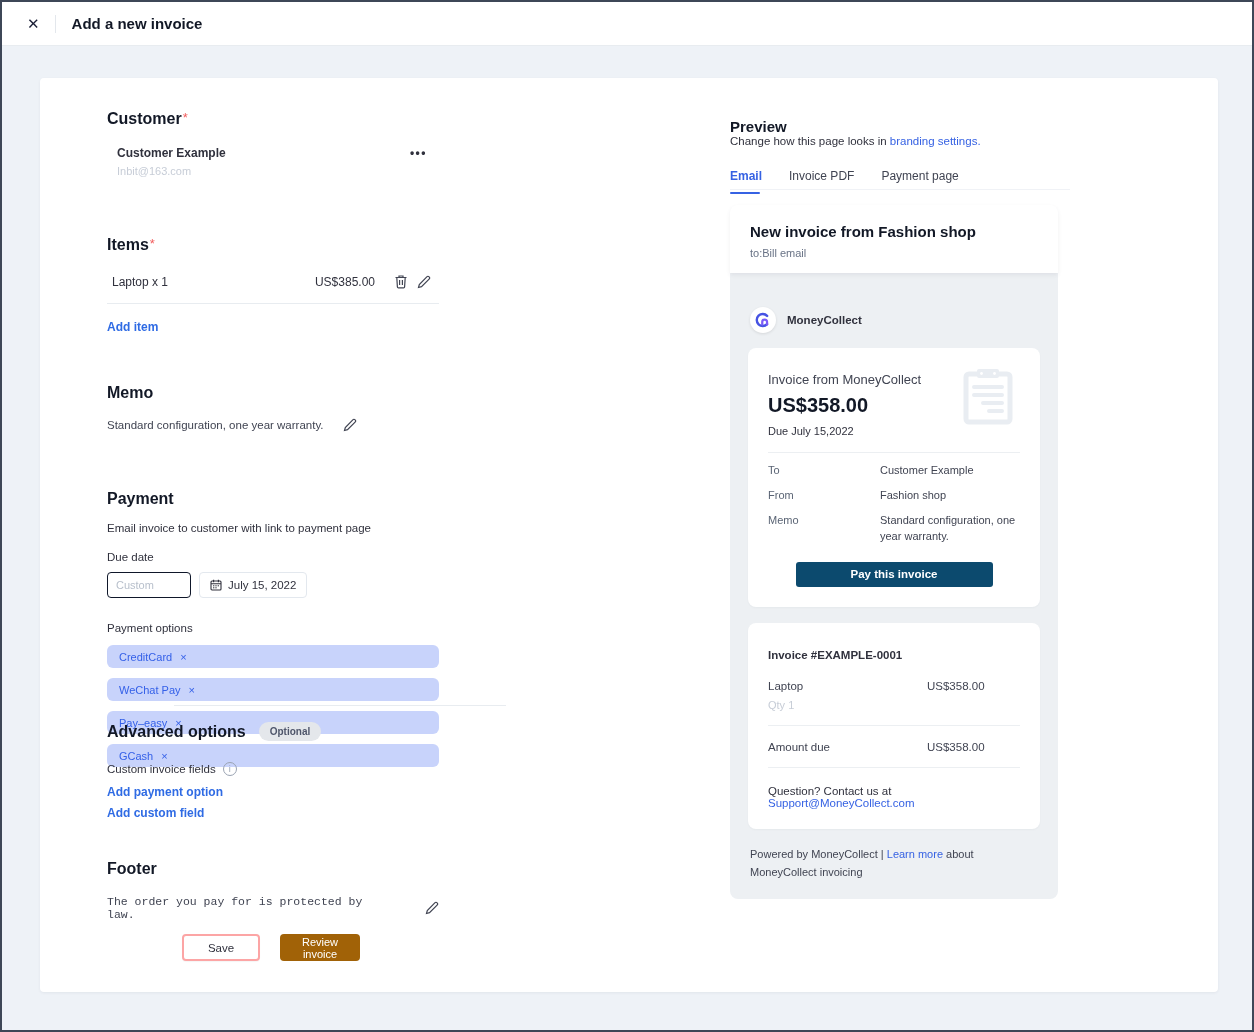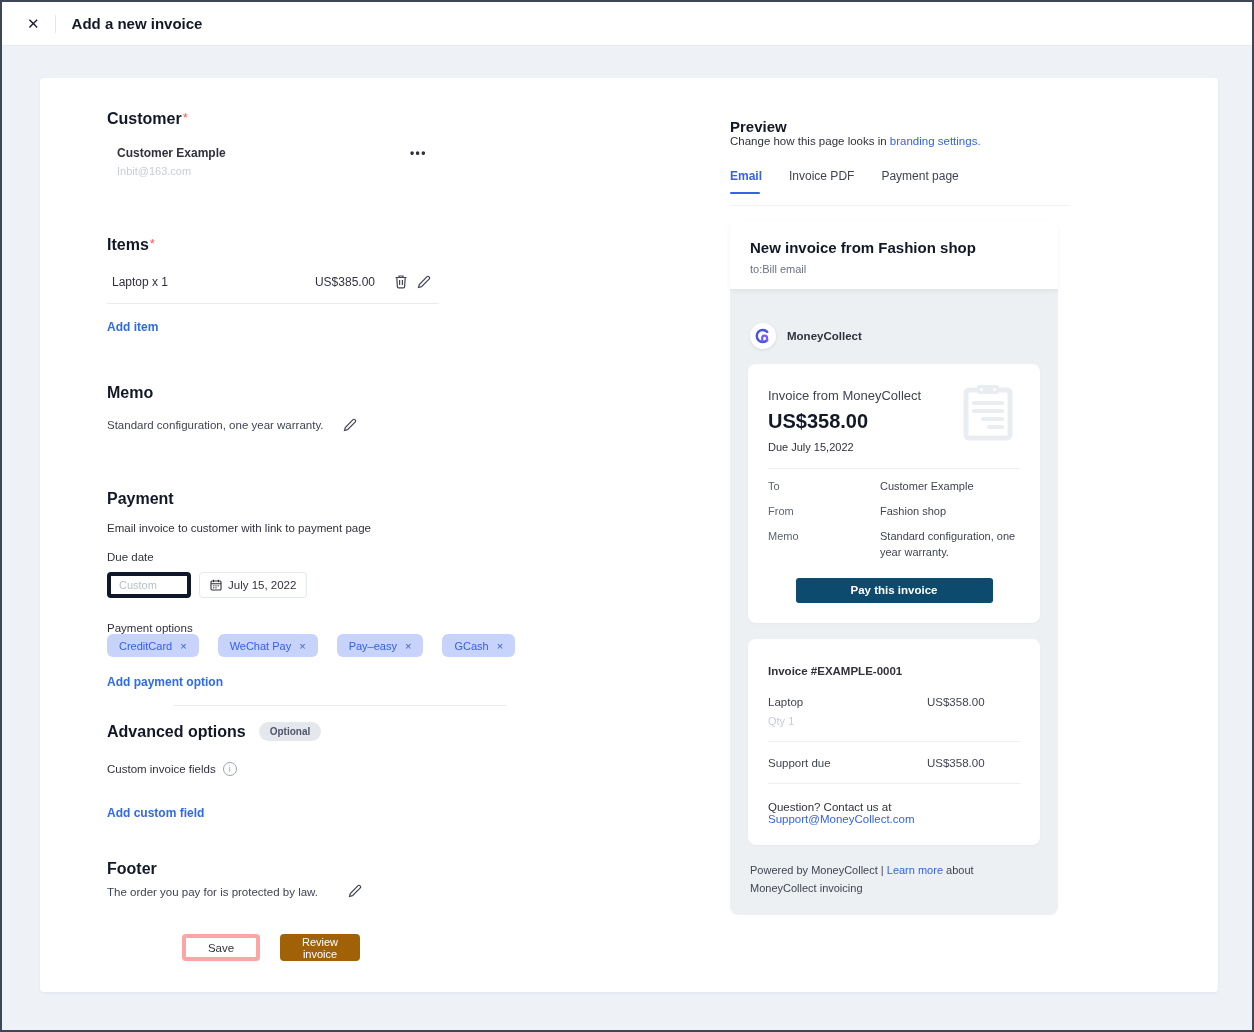--- a/index.html
+++ b/index.html
@@ -46,66 +46,66 @@
   .add-item { margin-top:16px; }
 
   #sec-memo { top:306px; }
   .memo-row { margin-top:16px; display:flex; align-items:center; gap:10px;
               font-size:11.5px; color:#404452; }
 
   #sec-payment { top:412px; }
   .pay-sub { margin-top:14px; font-size:11.5px; color:#30313d; }
   .due-label { margin-top:17px; font-size:11.5px; color:#30313d; }
   .inputs-row { margin-top:9px; display:flex; gap:8px; }
-  .custom-input { width:84px; height:26px; border:4px solid #0f172a; border-radius:4px;
+  .custom-input { width:84px; height:26px; border:1px solid #0f172a; border-radius:4px;
                   padding:0 8px; font-size:11px; color:#30313d; outline:none; }
   .custom-input::placeholder { color:#b7bfcb; }
   .date-btn { height:26px; border:1px solid #e3e8ee; border-radius:4px; background:#fff;
               display:flex; align-items:center; gap:6px; padding:0 10px;
               font-size:11.5px; color:#30313d; cursor:pointer; }
   .options-label { margin-top:24px; font-size:11.5px; color:#30313d; }
-  .chips { display:flex; gap:19px; }
+  .chips { margin-top:11px; display:flex; gap:10px;flex-direction:column; }
   .chip { background:#c8d3fb; color:#3460e8; font-size:11px; height:23px; padding:0 12px;
           display:flex; align-items:center; gap:8px; border-radius:6px; white-space:nowrap; }
   .chip-x { cursor:pointer; font-size:11px; }
   .add-payment { margin-top:18px; }
 
   .mid-divider { position:absolute; left:67px; top:627px; width:332px;
                  border:none; border-top:1px solid #e8ecf0; margin:0; }
 
   #sec-advanced { top:644px; }
   .adv-head-row { display:flex; align-items:center; gap:13px; }
   .pill { background:#e4e7eb; color:#4f566b; font-size:10px; font-weight:600;
           padding:4px 11px; border-radius:10px; }
   .fields-row { margin-top:21px; display:flex; align-items:center; gap:7px;
                 font-size:11.5px; color:#30313d; }
   .info-icon { width:14px; height:14px; border:1px solid #9aa3b2; border-radius:50%;
                font-size:9px; color:#9aa3b2; display:inline-flex; align-items:center;
                justify-content:center; font-style:normal; }
   .add-custom { margin-top:30px; }
 
   #sec-footer { top:782px; }
-  .footer-row { margin-top:6px; display:flex; align-items:flex-end; font-size:11.5px; color:#404452; }
+  .footer-row { margin-top:17px; display:flex; align-items:center; font-size:11.5px; color:#404452;font-family:Liberation Mono, monospace; }
   .footer-row .icon-btn { margin-left:30px; }
 
   #sec-actions { top:856px; }
   .actions-row { display:flex; gap:20px; margin-left:75px; }
-  .btn-save { width:78px; height:27px; background:#fff; border:4px solid #fca5a5; border-radius:4px;
+  .btn-save { width:78px; height:27px; background:#fff; border:2px solid #fca5a5; border-radius:4px;
               font-size:11.5px; color:#30313d; cursor:pointer; box-shadow:0 1px 1px rgba(0,0,0,.04);
               font-family:inherit; }
   .btn-review { width:80px; height:27px; background:#a16207; border:none; border-radius:4px;
                 font-size:11px; color:#fff; cursor:pointer; font-family:inherit; }
 
   
   .right-col { position:absolute; left:690px; top:0; width:340px; }
   .preview-heading { margin-top:40px; font-size:15px; font-weight:700; color:#121826; }
   .preview-sub { margin-top:0; font-size:11.5px; color:#30313d; }
   .link-inline { color:#3662e3; cursor:pointer; }
   .tabs { margin-top:22px; display:flex; gap:27px; font-size:12px; color:#404452;
-          border-bottom:1px solid #f0f2f6; padding-bottom:22px; }
+          border-bottom:1px solid #f0f2f6; padding-bottom:6px; }
   .tab { cursor:pointer; position:relative; }
   .tab.active { color:#3662e3; font-weight:600; }
   .tab.active::after { content:""; position:absolute; left:0; bottom:-11px; width:30px; height:2px;
                        background:#3662e3; border-radius:1px; }
 
   .mail-card { margin-top:15px; width:328px; }
   .mail-header { background:#fff; border-radius:8px 8px 0 0; padding:18px 20px 14px;
                  box-shadow:0 2px 4px rgba(60,66,87,.08); position:relative; z-index:2; }
   .mail-subject { font-size:15px; font-weight:700; color:#121826; }
   .mail-to { font-size:11px; color:#697386; margin-top:7px; }
@@ -335,21 +335,21 @@
 
         <div class="detail-card">
           <div class="detail-number">Invoice #EXAMPLE-0001</div>
           <div class="detail-row detail-item-row">
             <span>Laptop</span>
             <span class="detail-val">US$358.00</span>
           </div>
           <div class="detail-qty">Qty 1</div>
           <hr class="detail-divider">
           <div class="detail-row amount-row">
-            <span>Support due</span>
+            <span>Amount due</span>
             <span class="detail-val">US$358.00</span>
           </div>
           <hr class="detail-divider">
           <div class="contact">
             <span>Question? Contact us at </span><span class="link-inline">Support@MoneyCollect.com</span>
           </div>
         </div>
 
         <div class="mail-footer">
           <span>Powered by MoneyCollect </span><span>| </span><span class="link-inline">Learn more</span><span> about MoneyCollect invoicing</span>

